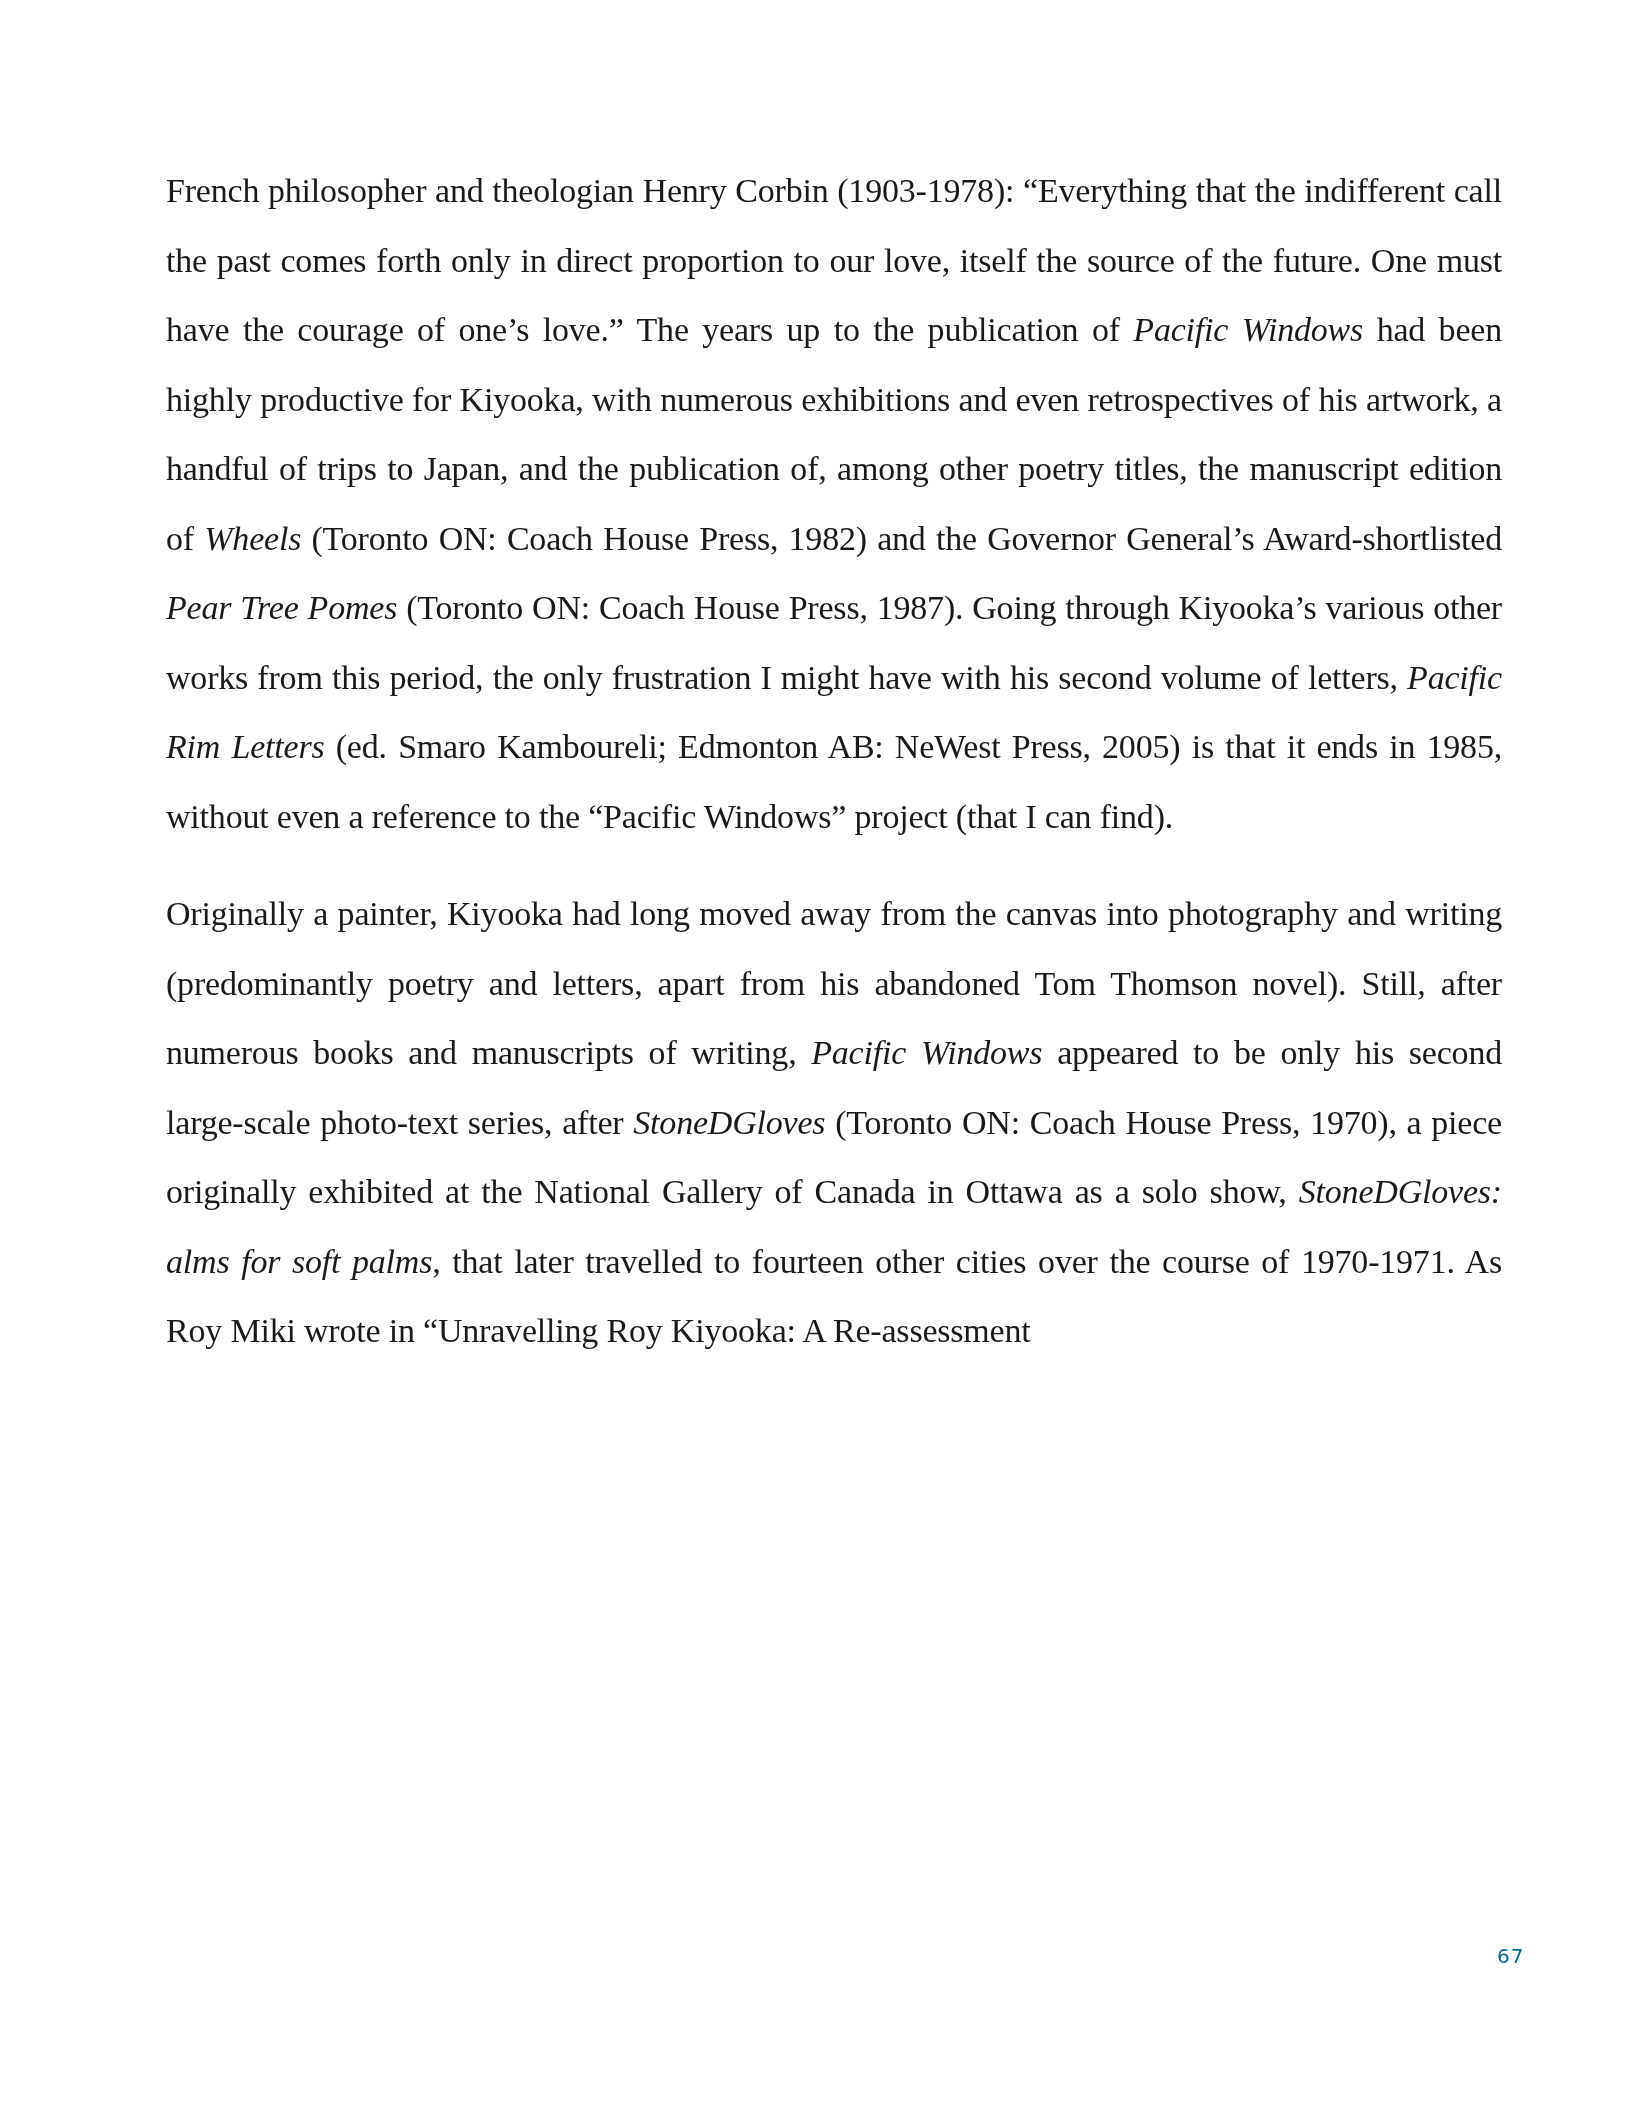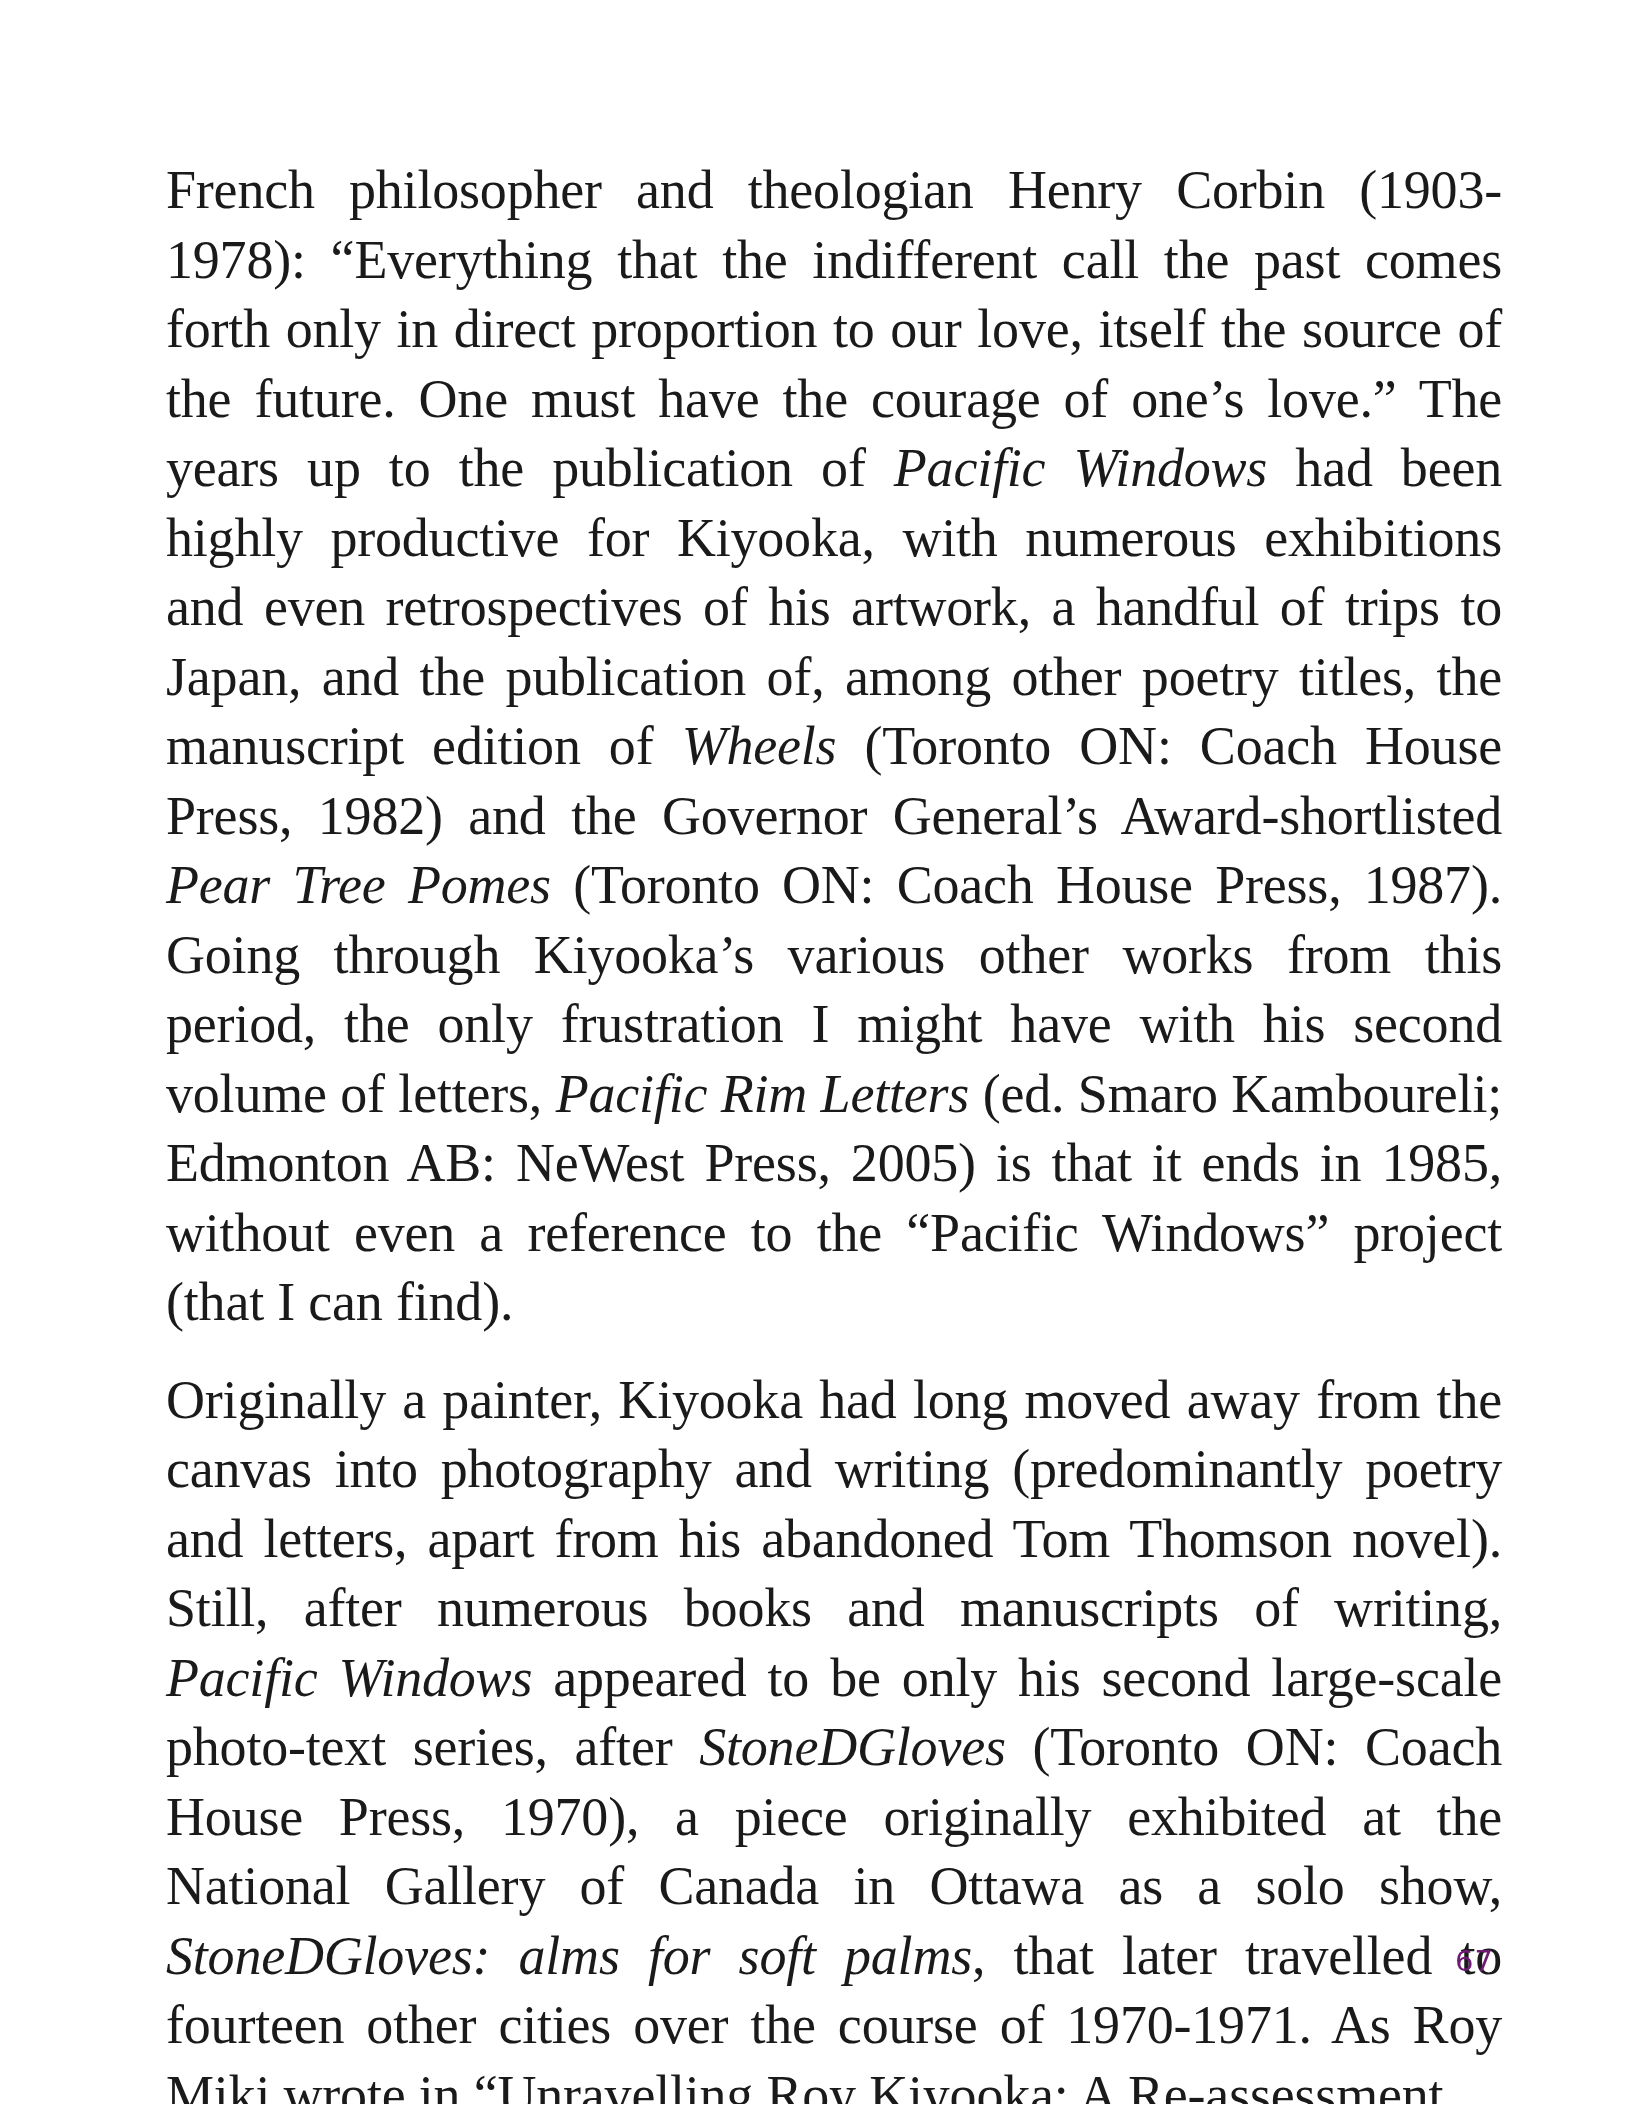--- a/index.html
+++ b/index.html
@@ -15,40 +15,40 @@
       color: #1a1a1a;
     }
     .page {
       position: absolute;
       left: 166px;
       top: 156px;
       width: 1336px;
     }
     .para {
       font-family: "Liberation Serif", "DejaVu Serif", serif;
-      font-size: 54px;
+      font-size: 34px;
       line-height: 69.5px;
       text-align: justify;
       margin: 0;
       hyphens: manual;
       letter-spacing: -0.2px;
     }
     .para + .para {
       margin-top: 28px;
     }
     .para em {
       font-style: italic;
     }
     .page-number {
       position: absolute;
-      left: 1455px;
+      left: 1497px;
       top: 1944px;
       font-family: "DejaVu Sans", "Liberation Sans", sans-serif;
-      font-size: 29px;
-      color: #701a75;
+      font-size: 20px;
+      color: #0369a1;
       letter-spacing: 1px;
     }
   </style>
 </head>
 <body>
 
 <div class="page">
   <p class="para"><span>French philosopher and theologian Henry Corbin (1903-1978): “Everything that the indifferent call the past comes forth only in direct proportion to our love, itself the source of the future. One must have the courage of one’s love.” The years up to the publica­tion of </span><em>Pacific Windows</em><span> had been highly productive for Kiyooka, with numerous exhibitions and even retrospectives of his art­work, a handful of trips to Japan, and the publication of, among other poetry titles, the manuscript edition of </span><em>Wheels</em><span> (Toronto ON: Coach House Press, 1982) and the Governor General’s Award-shortlisted </span><em>Pear Tree Pomes</em><span> (Toronto ON: Coach House Press, 1987). Going through Kiyooka’s various other works from this period, the only frustration I might have with his second volume of letters, </span><em>Pacific Rim Letters</em><span> (ed. Smaro Kamboureli; Edmonton AB: NeWest Press, 2005) is that it ends in 1985, without even a reference to the “Pacific Windows” project (that I can find).</span></p>
   <p class="para"><span>Originally a painter, Kiyooka had long moved away from the canvas into photography and writing (predominantly poetry and letters, apart from his abandoned Tom Thomson novel). Still, after numerous books and manuscripts of writing, </span><em>Pacific Windows</em><span> appeared to be only his second large-scale photo-text series, after </span><em>StoneDGloves</em><span> (Toronto ON: Coach House Press, 1970), a piece originally exhibited at the National Gallery of Canada in Ottawa as a solo show, </span><em>StoneDGloves: alms for soft palms</em><span>, that later travelled to fourteen other cities over the course of 1970-1971. As Roy Miki wrote in “Unravelling Roy Kiyooka: A Re-assessment</span></p>
 </div>

